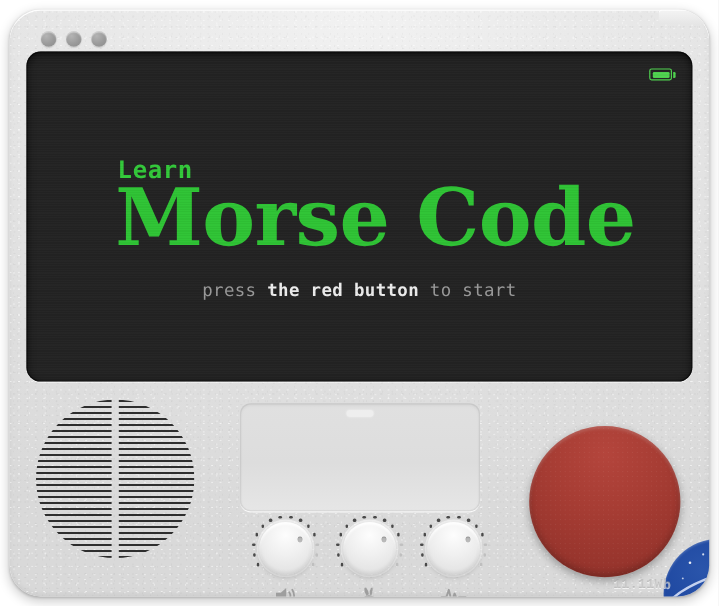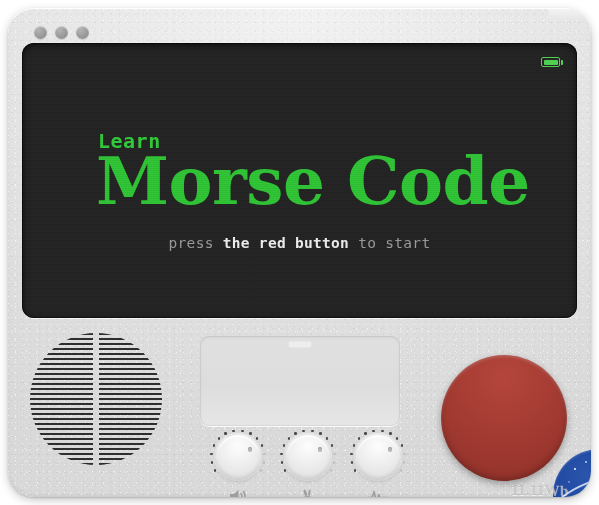--- a/index.html
+++ b/index.html
@@ -316,22 +316,22 @@
     overflow: hidden;
     box-shadow: inset 0 1px 2px rgba(255,255,255,0.22);
   }
   #brand-badge svg { position: absolute; left: 0; top: 0; }
 
   
   #model-text {
     position: absolute;
     left: 503px;
     top: 474px;
-    font-family: Liberation Serif, serif;
-    font-size: 15px;
+    font-family: Liberation Mono, monospace;
+    font-size: 11px;
     font-weight: 700;
     letter-spacing: 0.3px;
     color: rgba(150,150,150,0.45);
     text-shadow: 0 1px 0 rgba(255,255,255,0.65);
   }
 </style>
 </head>
 <body>
 
 <div id="device">

